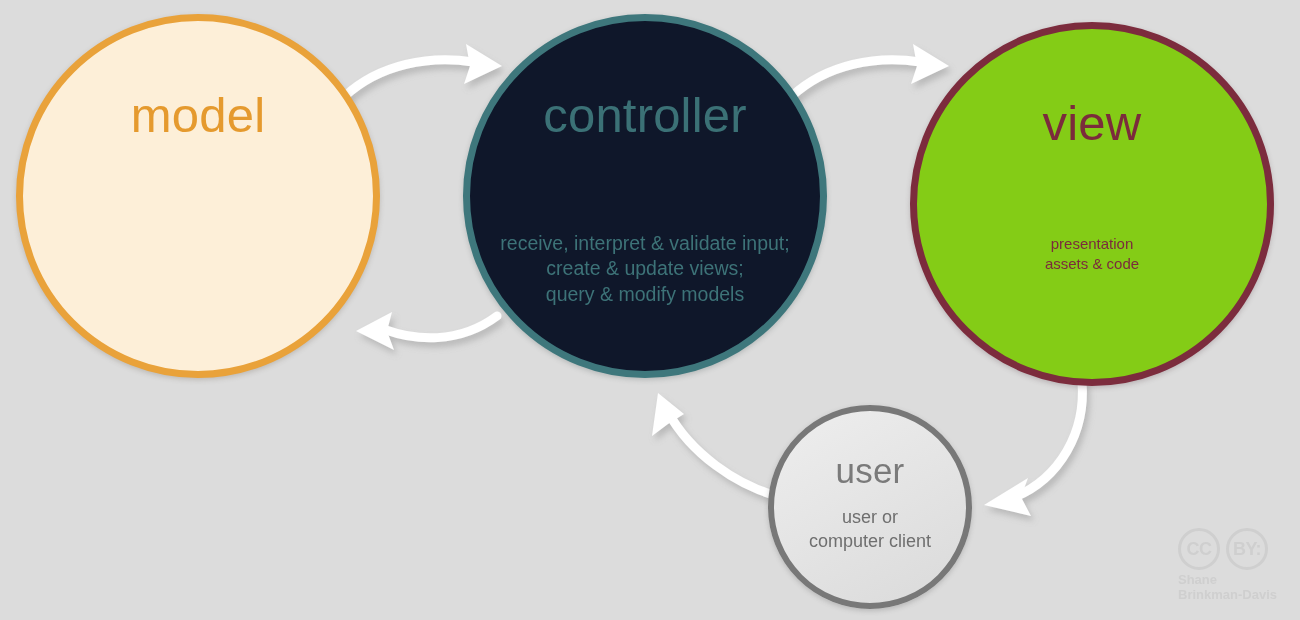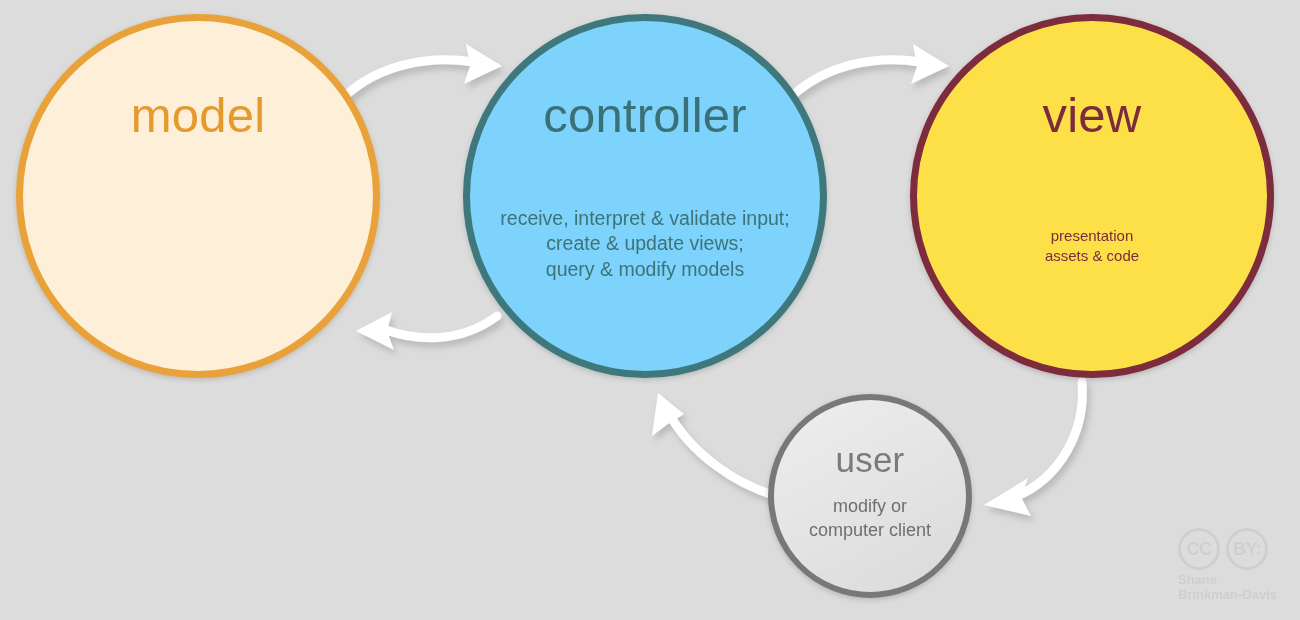--- a/index.html
+++ b/index.html
@@ -65,57 +65,57 @@
   #node-model .node-desc {
     margin-top: 59px;
     font-size: 19.5px;
     color: #e8a13a;
   }
 
   
   #node-controller {
     left: 463px; top: 14px;
     width: 364px; height: 364px;
-    background: #7dd3fc;
+    background: #0f172a;
     border: 7px solid #3e777c;
     box-shadow: 0 2px 5px rgba(100,110,110,0.30);
   }
   #node-controller .node-title {
     margin-top: 70px;
     font-size: 49px;
     color: #3b7176;
   }
   #node-controller .node-desc {
-    margin-top: 56px;
+    margin-top: 81px;
     font-size: 19.5px;
     color: #3d7378;
   }
 
   
   #node-view {
-    left: 910px; top: 14px;
+    left: 910px; top: 22px;
     width: 364px; height: 364px;
-    background: #fde047;
+    background: #84cc16;
     border: 7px solid #7c2c3d;
     box-shadow: 0 2px 5px rgba(110,90,95,0.30);
   }
   #node-view .node-title {
     margin-top: 70px;
     font-size: 49px;
     color: #7b2b3c;
   }
   #node-view .node-desc {
     margin-top: 76px;
     font-size: 15px;
     color: #7b2b3c;
   }
 
   
   #node-user {
-    left: 768px; top: 394px;
+    left: 768px; top: 405px;
     width: 204px; height: 204px;
     background: linear-gradient(150deg, #eeeeee 0%, #e3e3e3 55%, #dadada 100%);
     border: 6px solid #787878;
     box-shadow: 0 2px 5px rgba(110,110,110,0.32);
     z-index: 3;
   }
   #node-user .node-title {
     margin-top: 42px;
     font-size: 35px;
     color: #7a7a7a;
@@ -213,21 +213,21 @@
   </div>
 
   <div class="node" id="node-view">
     <div class="node-title">view</div>
     <div class="node-desc">presentation
 assets &amp; code</div>
   </div>
 
   <div class="node" id="node-user">
     <div class="node-title">user</div>
-    <div class="node-desc">modify or
+    <div class="node-desc">user or
 computer client</div>
   </div>
 
   <div id="cc-badge">
     <div class="cc-marks">
       <div class="cc-circle">CC</div>
       <div class="cc-circle">BY:</div>
     </div>
     <div id="cc-attrib">Shane
 Brinkman-Davis</div>

